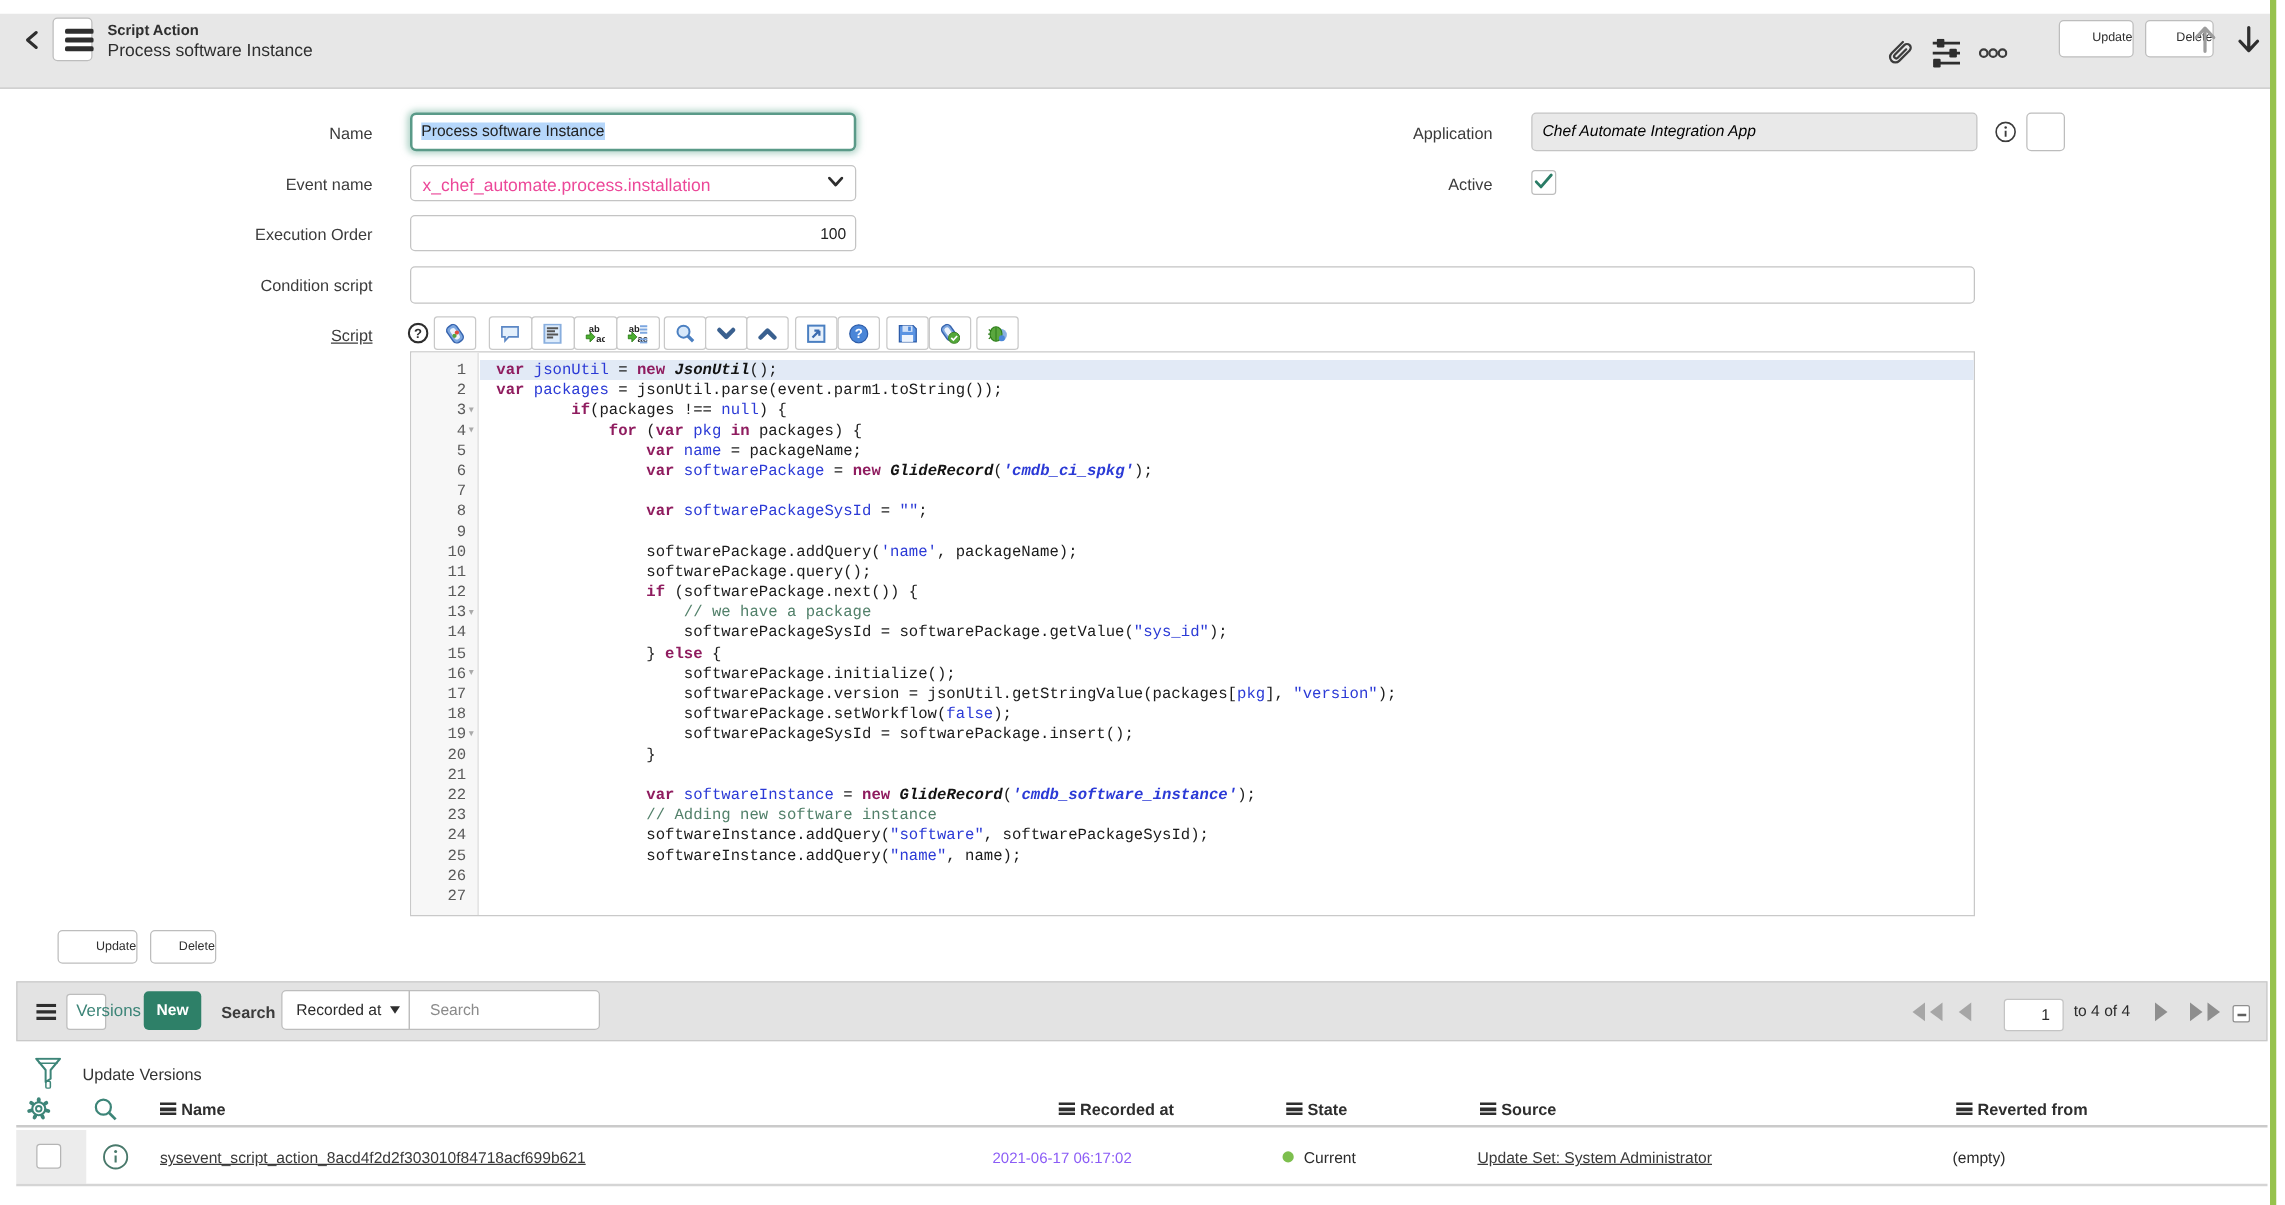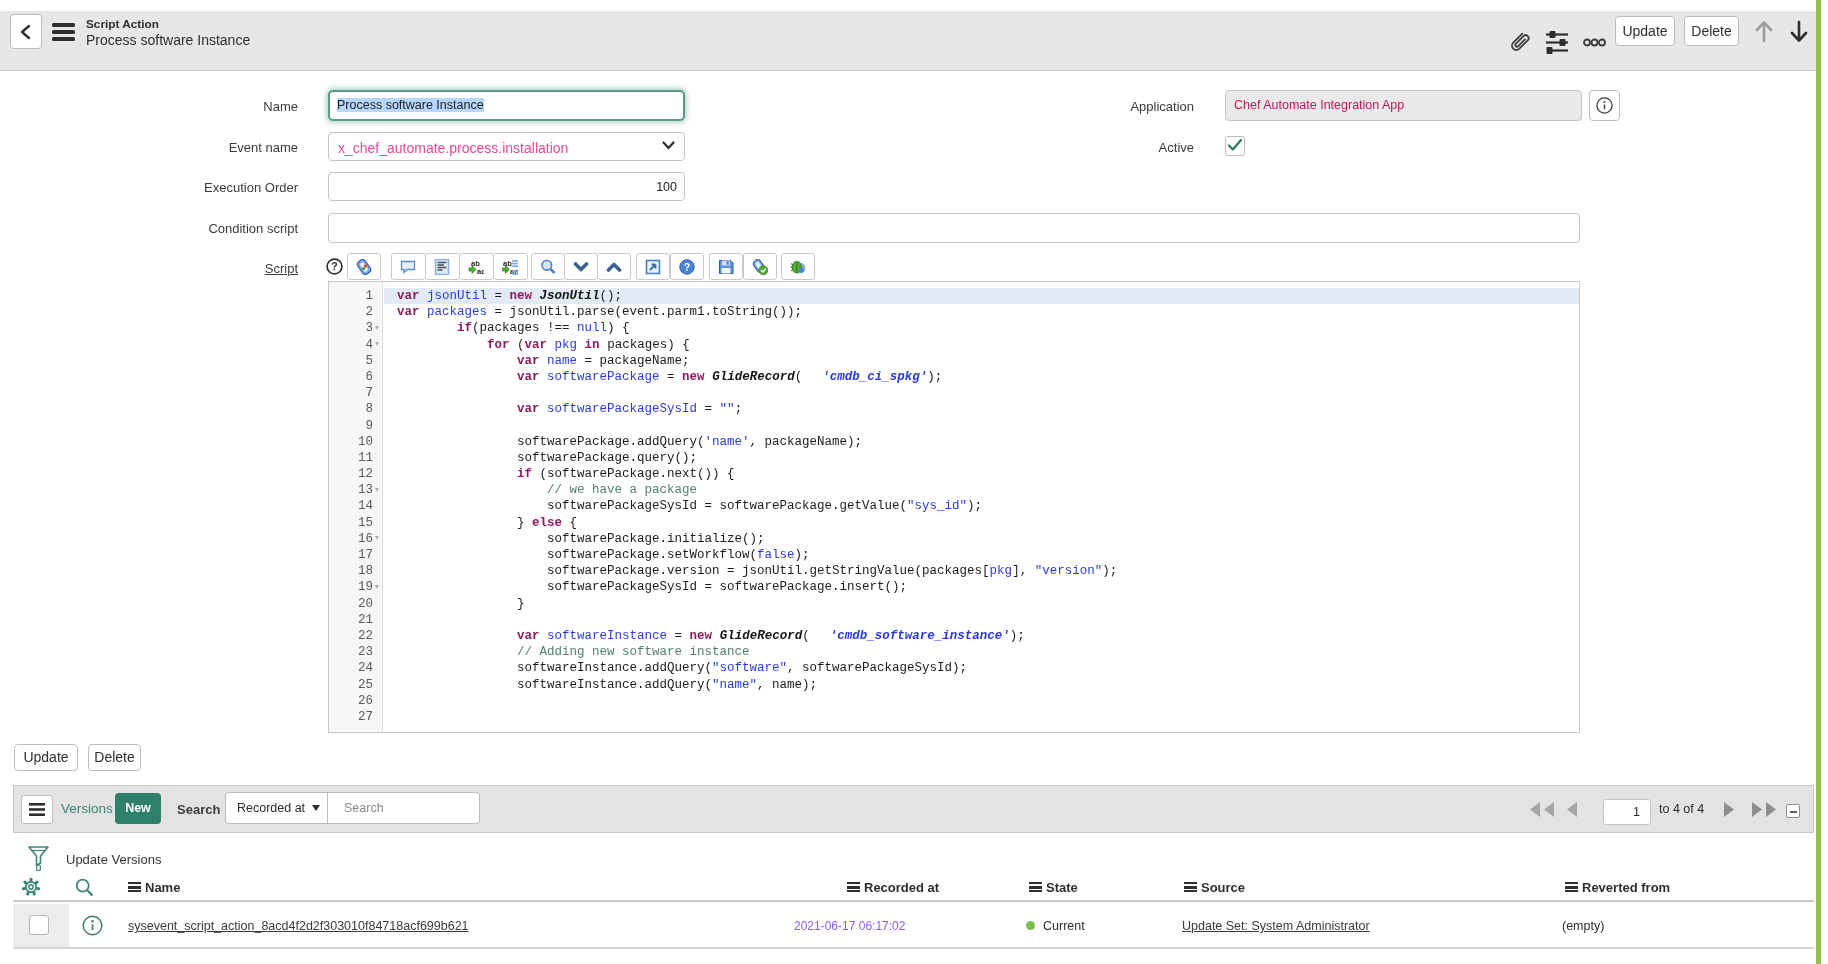--- a/index.html
+++ b/index.html
@@ -1,38 +1,38 @@
 <!DOCTYPE html>
 <html><head>
 <meta charset="utf-8">
 <style>
 * { margin:0; padding:0; box-sizing:border-box; }
 html,body { width:1828px; height:964px; background:#fff; font-family:"Liberation Sans", sans-serif; position:relative; overflow:hidden; }
 .abs { position:absolute; }
-.btn { position:absolute; background:#fff; border:1px solid #bdbdbd; border-radius:4px; font-size:14px; color:#2e2e2e; text-align:center; }
+.btn { position:absolute; background:#fff; border:1px solid #bdbdbd; border-radius:4px; font-size:10px; color:#2e2e2e; text-align:right;margin-left:32px; }
 #greenbar { position:absolute; left:1816px; top:0; width:5px; height:964px; background:#96c24c; }
 #topbar { position:absolute; left:0; top:11px; width:1816px; height:60px; background:#e7e7e7; border-bottom:1px solid #c8c8c8; }
 .lbl { position:absolute; font-size:13px; color:#3b3b3b; text-align:right; }
 .input { position:absolute; background:#fff; border:1px solid #c4c4c4; border-radius:4px; font-size:12.5px; color:#292929; }
 svg { display:block; }
 
 .cm { font-family:"Liberation Mono", monospace; font-size:12.5px; line-height:16.2px; white-space:pre; color:#1b1b1b; }
 .tbtn { position:absolute; top:253px; height:27px; background:#fff; border:1px solid #c9c9c9; border-radius:3px; }
 .ticon { position:absolute; top:259px; width:16px; height:16px; }
 .fold { position:absolute; width:0; height:0; border-left:2.8px solid transparent; border-right:2.8px solid transparent; border-top:4px solid #aaaaaa; }
 .hdr3 { position:absolute; width:13px; height:10px; border-top:2.5px solid #2e2e2e; border-bottom:2.5px solid #2e2e2e; }
 .hdr3::after { content:""; position:absolute; left:0; top:2.2px; width:13px; height:2.5px; background:#2e2e2e; }
 .hdrt { position:absolute; font-size:13px; font-weight:bold; color:#2e2e2e; }
 #codelines { white-space:normal; }
 #codelines > div { white-space:pre; height:16.2px; }
 #gutternums > div { height:16.2px; }
 .k { color:#8f1c5f; font-weight:bold; }
 .d { color:#2b3ad6; }
 .s { color:#2b3ad6; }
-.sb { color:#2b3ad6; font-weight:bold; font-style:italic;margin-left:20px; }
+.sb { color:#2b3ad6; font-weight:bold; font-style:italic; }
 .t { color:#141414; font-weight:bold; font-style:italic; }
 .c { color:#52806a; }
 </style>
 </head>
 <body>
 <div id="greenbar"></div>
 <div id="topbar">
 
   <div class="btn" style="left:10px;top:3px;width:32px;height:35px;"></div>
   <svg class="abs" style="left:19px;top:13px;" width="14" height="16" viewBox="0 0 14 16">
@@ -88,21 +88,21 @@
     </svg>
 </div>
 <div id="formarea">
 
   <div class="lbl" style="left:98px;top:99px;width:200px;">Name</div>
   <div class="input" style="left:328px;top:90px;width:357px;height:31px;border:2px solid #5a9a88;box-shadow:0 0 5px 2px rgba(120,180,160,0.55);border-radius:5px;"></div>
   <div class="abs" style="left:337px;top:98px;font-size:12.5px;color:#222;"><span style="background:#b6d7fb;">Process software Instance</span></div>
 
   <div class="lbl" style="left:994px;top:99px;width:200px;">Application</div>
   <div class="input" style="left:1225px;top:90px;width:357px;height:31px;background:#e9e9e9;"></div>
-  <div class="abs" style="left:1234px;top:98px;font-size:12.5px;color:#be185d;">Chef Automate Integration App</div>
+  <div class="abs" style="left:1234px;top:98px;font-size:12.5px;color:#000000;font-style:italic;">Chef Automate Integration App</div>
   <div class="btn" style="left:1589px;top:90px;width:31px;height:31px;"></div>
   <svg class="abs" style="left:1596px;top:97px;" width="17" height="17" viewBox="0 0 17 17">
       <circle cx="8.5" cy="8.5" r="7.6" fill="none" stroke="#3c3c3c" stroke-width="1.3"></circle>
       <line x1="8.5" y1="7.5" x2="8.5" y2="12.3" stroke="#3c3c3c" stroke-width="1.5"></line>
       <circle cx="8.5" cy="4.9" r="1" fill="#3c3c3c"></circle>
     </svg>
 
   <div class="lbl" style="left:98px;top:140px;width:200px;">Event name</div>
   <div class="input" style="left:328px;top:132px;width:357px;height:29px;"></div>
   <div class="abs" style="left:338px;top:140px;font-size:14px;color:#ec4899;">x_chef_automate.process.installation</div>
@@ -248,22 +248,22 @@
 <div>&nbsp;</div>
 <div>                <span class="k">var</span> <span class="d">softwarePackageSysId</span> = <span class="s">""</span>;</div>
 <div>&nbsp;</div>
 <div>                softwarePackage.addQuery(<span class="s">'name'</span>, packageName);</div>
 <div>                softwarePackage.query();</div>
 <div>                <span class="k">if</span> (softwarePackage.next()) {</div>
 <div>                    <span class="c">// we have a package</span></div>
 <div>                    softwarePackageSysId = softwarePackage.getValue(<span class="s">"sys_id"</span>);</div>
 <div>                } <span class="k">else</span> {</div>
 <div>                    softwarePackage.initialize();</div>
+<div>                    softwarePackage.version = jsonUtil.getStringValue(packages[<span class="d">pkg</span>], <span class="s">"version"</span>);</div>
 <div>                    softwarePackage.setWorkflow(<span class="d">false</span>);</div>
-<div>                    softwarePackage.version = jsonUtil.getStringValue(packages[<span class="d">pkg</span>], <span class="s">"version"</span>);</div>
 <div>                    softwarePackageSysId = softwarePackage.insert();</div>
 <div>                }</div>
 <div>&nbsp;</div>
 <div>                <span class="k">var</span> <span class="d">softwareInstance</span> = <span class="k">new</span> <span class="t">GlideRecord</span>(<span class="sb">'cmdb_software_instance'</span>);</div>
 <div>                <span class="c">// Adding new software instance</span></div>
 <div>                softwareInstance.addQuery(<span class="d">"software"</span>, softwarePackageSysId);</div>
 <div>                softwareInstance.addQuery(<span class="d">"name"</span>, name);</div>
       </div>
   </div>
 </div>

